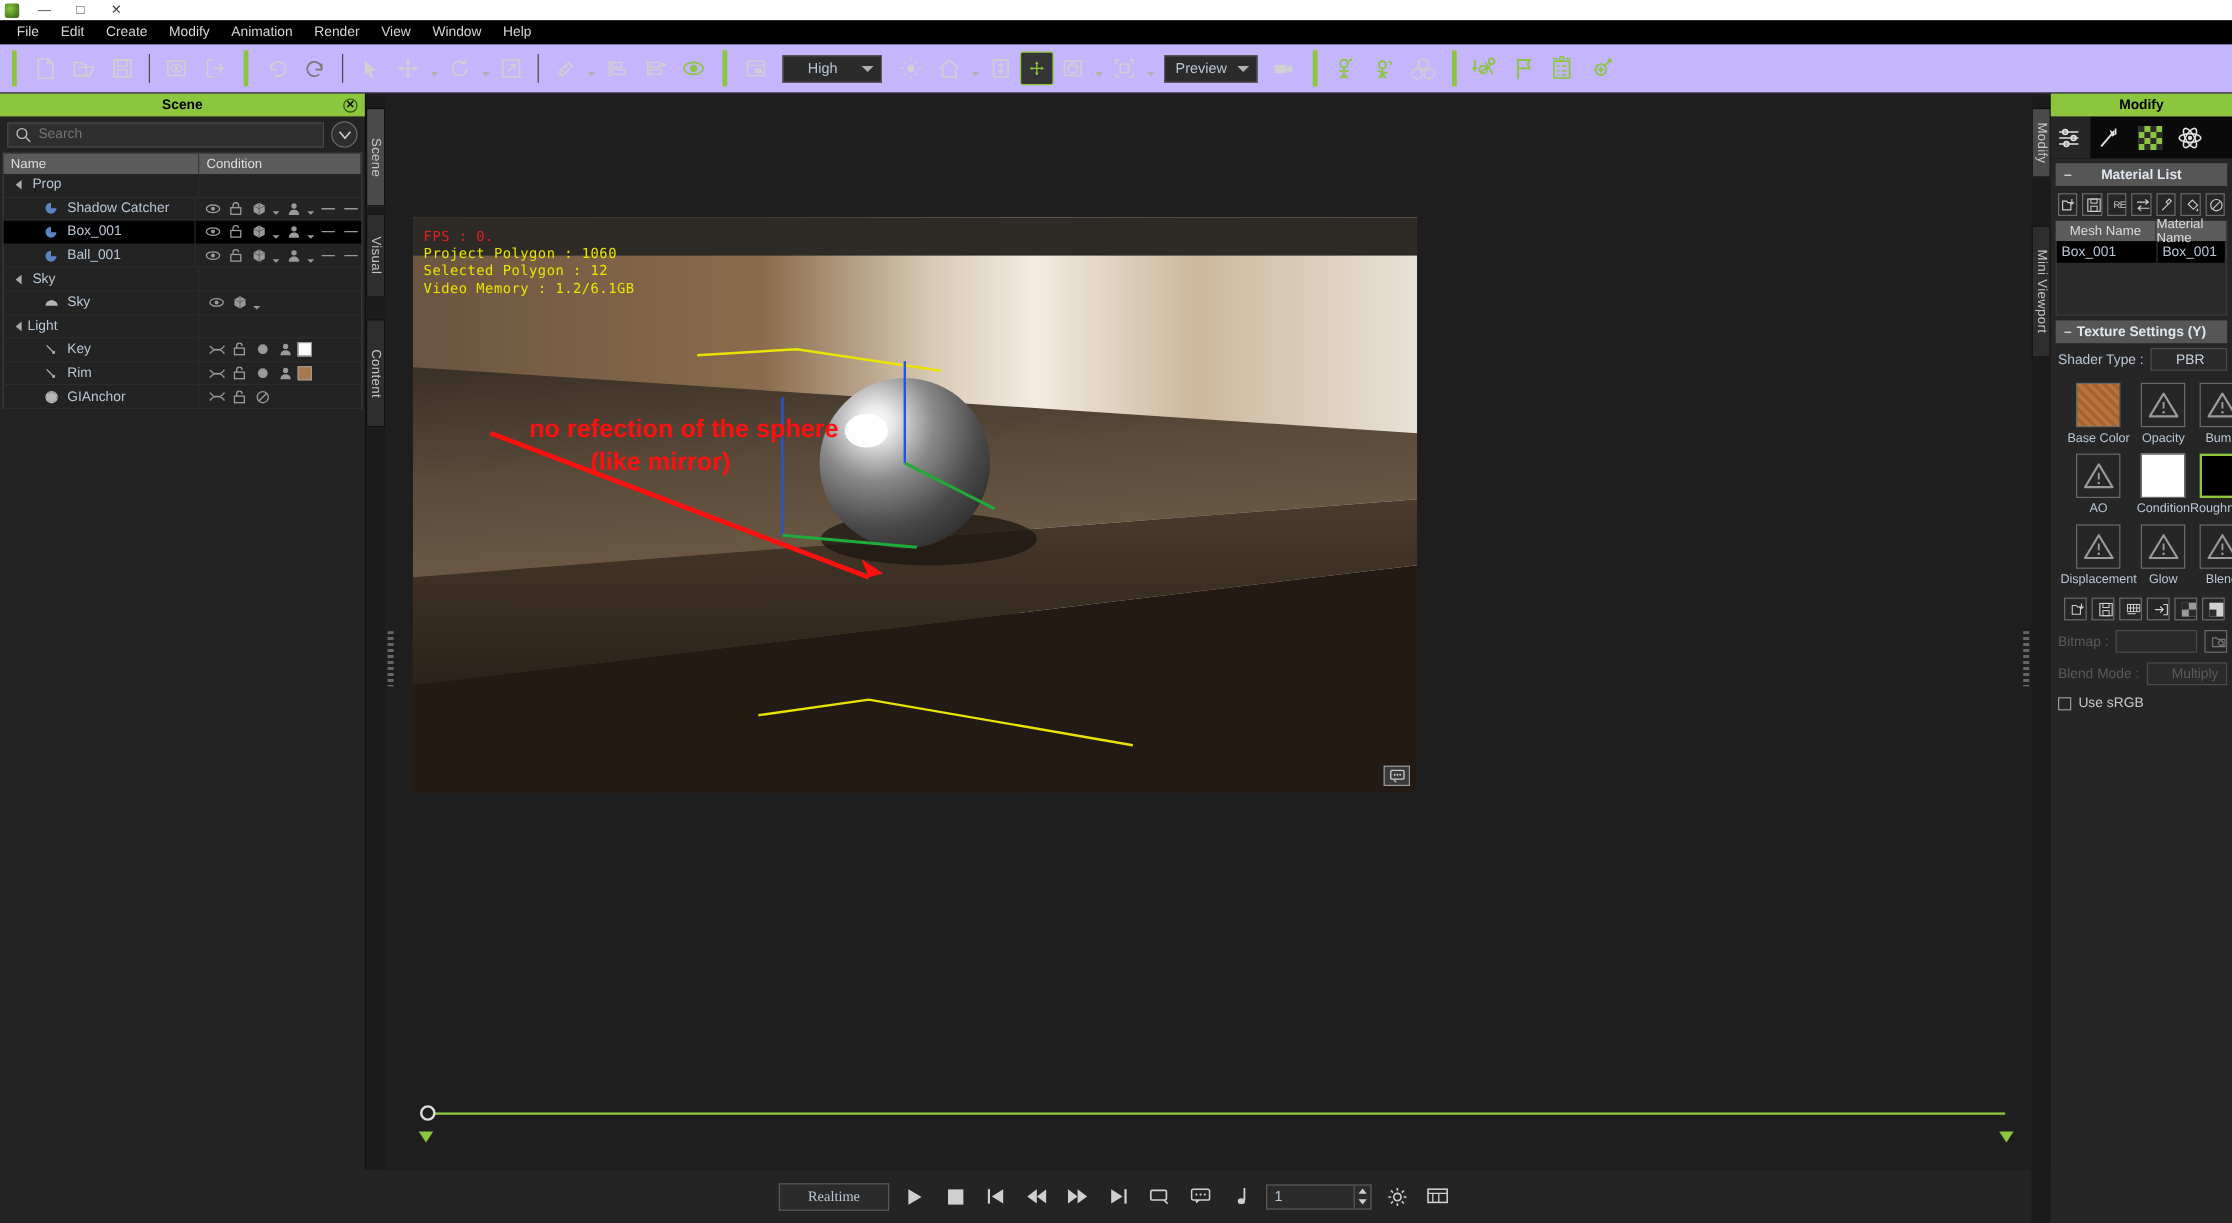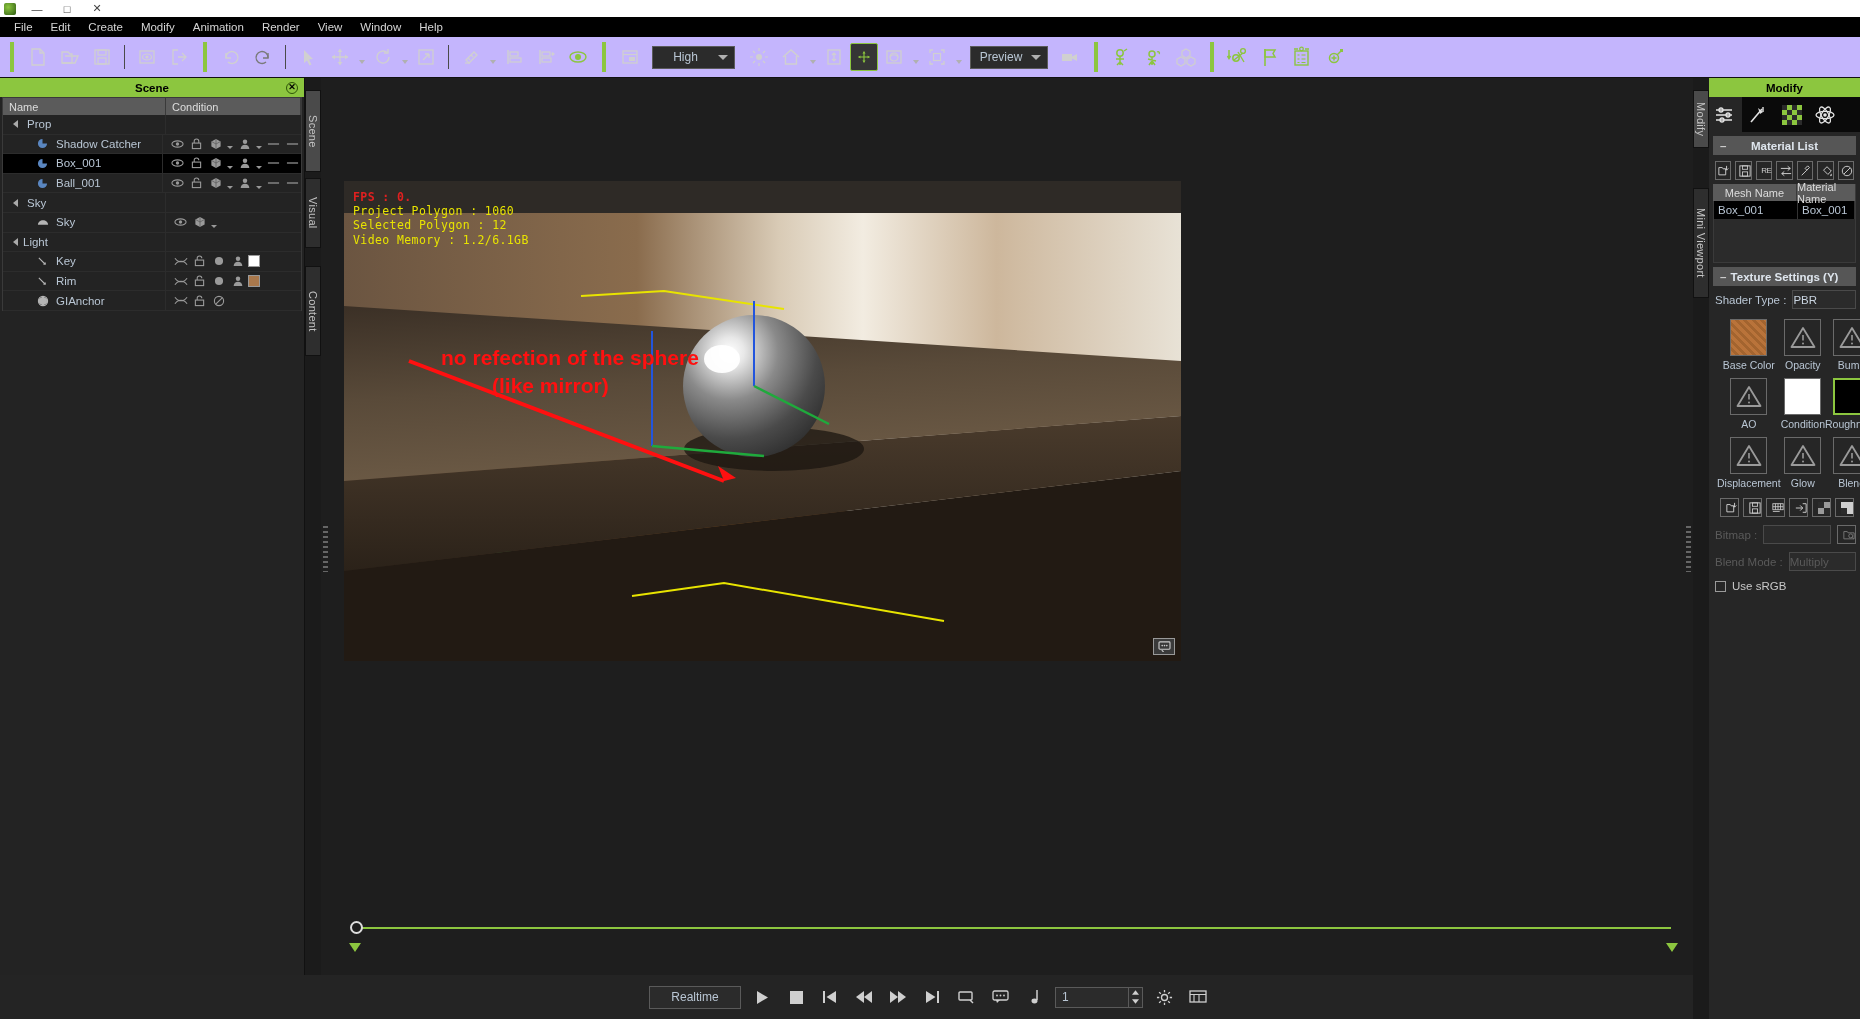--- a/index.html
+++ b/index.html
@@ -80,41 +80,41 @@
          justify-content:center; }
   .vtab span{ writing-mode:vertical-rl; font-size:11px; color:#c5c5c5; letter-spacing:.3px; }
   .vtab.act{ background:#4a4a4a; }
 
   
   .viewwrap{ position:absolute; left:321px; right:167px; top:0; bottom:0; background:#1e1e1e; }
   .viewport{ position:absolute; left:23px; top:103px; width:837px; height:480px;
              background:#2a2724; overflow:hidden; }
   .stats{ position:absolute; left:9px; top:9px; font-family:"DejaVu Sans Mono", monospace;
           font-size:11.5px; line-height:14.2px; letter-spacing:.4px;}
-  .stats .fps{ color:#e02020;font-weight:bold; }
+  .stats .fps{ color:#e02020; }
   .stats .yl{ color:#e8e400; }
   .note{ position:absolute; color:#ff1010; font-size:21px; font-weight:600; white-space:nowrap;}
   .cambadge{ position:absolute; right:6px; bottom:6px; width:22px;height:17px;
              border:1px solid #999; background:#3a3a3a; display:flex;align-items:center;
              justify-content:center;}
   .dots{ position:absolute; width:5px; height:46px; top:calc(50% - 23px);
          background:repeating-linear-gradient(#666 0 2px, transparent 2px 5px); }
 
   
   .tlwrap{ position:absolute; left:23px; right:10px; bottom:46px; height:56px; }
   .tlline{ position:absolute; left:12px; right:12px; top:10px; height:2px; background:#8cc63f;}
   .tlknob{ position:absolute; left:6px; top:4px; width:13px;height:13px;border-radius:50%;
            background:#1e1e1e; border:2px solid #ddd;}
   .tlmk{ position:absolute; width:0;height:0;border-left:6px solid transparent;
          border-right:6px solid transparent;border-top:9px solid #8cc63f; top:26px;}
 
   .playbar{ position:absolute; left:0;right:0;bottom:0;height:44px; background:#242424;
             display:flex; align-items:center; justify-content:center; gap:8px; }
   .rtbtn{ width:92px;height:23px;border:1px solid #5a5a5a; background:#2b2b2b; color:#b9c6d4;
-          font-size:12px; display:flex;align-items:center;justify-content:center;}
+          font-size:12px; display:flex;align-items:center;justify-content:center;font-family:Liberation Serif, serif;}
   .pb{ width:26px;height:26px;display:flex;align-items:center;justify-content:center;}
   .spin{ width:88px;height:21px;border:1px solid #5a5a5a;background:#2b2b2b;display:flex;
          align-items:center; }
   .spin span{ flex:1; padding-left:6px; font-size:12px; color:#b9c6d4; }
   .spin .arrows{ width:14px;height:100%;display:flex;flex-direction:column;
                  border-left:1px solid #5a5a5a;}
   .spin .arrows div{ flex:1;display:flex;align-items:center;justify-content:center;}
 
   
   .rstrip{ position:absolute; right:151px; top:0; width:16px; bottom:0; background:#1b1b1b; }
@@ -138,21 +138,21 @@
   .mlrow{ display:flex; height:18px; background:#000; font-size:11.5px; color:#b9c6d4;}
   .mlrow div{ display:flex;align-items:center; padding-left:4px; border-right:1px solid #333;}
   .chkrow{ display:flex;align-items:center; gap:6px; padding:5px 0 5px 6px; font-size:11.5px; }
   .chk{ width:11px;height:11px;border:1px solid #9a9a9a;background:#262626;}
   .chk.dim{ border-color:#4e4e4e; }
   .dimtxt{ color:#5a5a5a; }
   .fieldrow{ display:flex;align-items:center; gap:6px; padding:4px 4px 4px 6px; font-size:11.5px;}
   .fieldrow .lab{ color:#b9c6d4; white-space:nowrap; }
   .fieldrow .lab.dim{ color:#5a5a5a; }
   .finput{ flex:1;height:19px;border:1px solid #4a4a4a; background:#2b2b2b; color:#c9d4e0;
-           font-size:11.5px; display:flex;align-items:center;padding-left:0;}
+           font-size:11.5px; display:flex;align-items:center;padding-left:20px;}
   .finput.dim{ color:#5a5a5a; }
   .texgrid{ display:grid; grid-template-columns:repeat(3,1fr); gap:0; padding:6px 8px 0 8px; }
   .texcell{ display:flex;flex-direction:column;align-items:center; margin-bottom:7px;}
   .texbox{ width:37px;height:37px;border:1px solid #6a6a6a; display:flex;align-items:center;
            justify-content:center; }
   .texbox.sel{ border:2px solid #8cc63f; }
   .texlab{ font-size:10.5px; color:#b9c6d4; margin-top:3px; }
 </style>
 </head>
 <body>
@@ -412,20 +412,34 @@
       </svg>
     </div>
 </div>
 
 <div class="main">
 
   <div class="scene-panel">
     <div class="panel-head">
       <span>Scene</span>
       <span class="x">✕</span>
+    </div>
+    <div class="searchrow">
+      <div class="searchbox">
+        <svg width="13" height="13" viewBox="0 0 16 16">
+            <circle cx="6.5" cy="6.5" r="5" fill="none" stroke="#bbb" stroke-width="1.4"></circle>
+            <path d="M10.5 10.5L15 15" stroke="#bbb" stroke-width="1.5"></path>
+          </svg>
+        <input placeholder="Search" style="">
+      </div>
+      <div class="circbtn">
+        <svg width="11" height="9" viewBox="0 0 12 10">
+            <path d="M1 2l5 6 5-6" fill="none" stroke="#cfcfcf" stroke-width="1.5"></path>
+          </svg>
+      </div>
     </div>
     <div class="tree">
       <div class="tree-hdr">
         <div class="col-name">Name</div>
         <div class="col-cond">Condition</div>
       </div>
       <div id="tree-rows">
           <div class="trow">
             <div class="nm">
               <span class="tri"></span>

